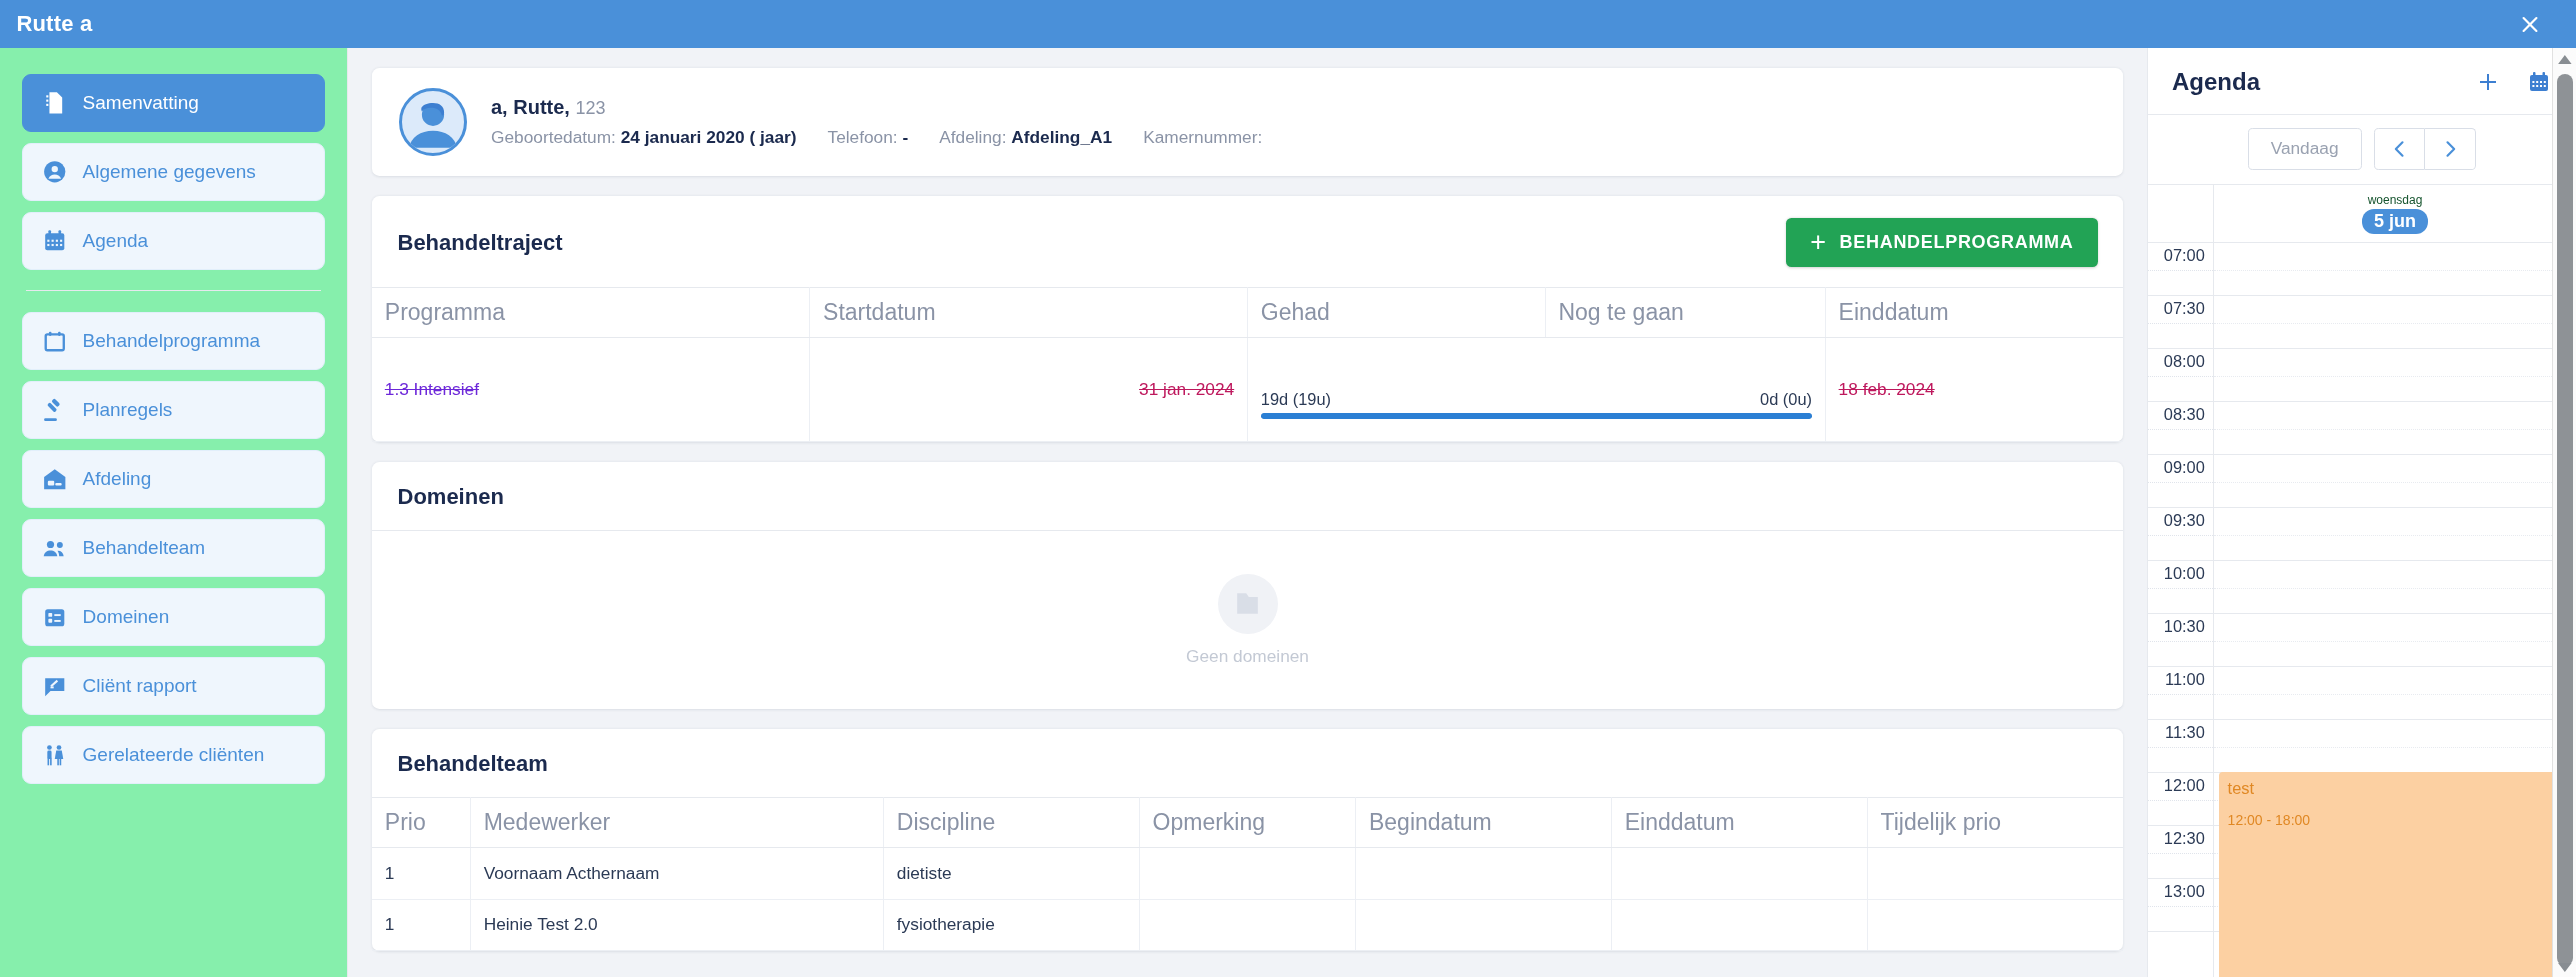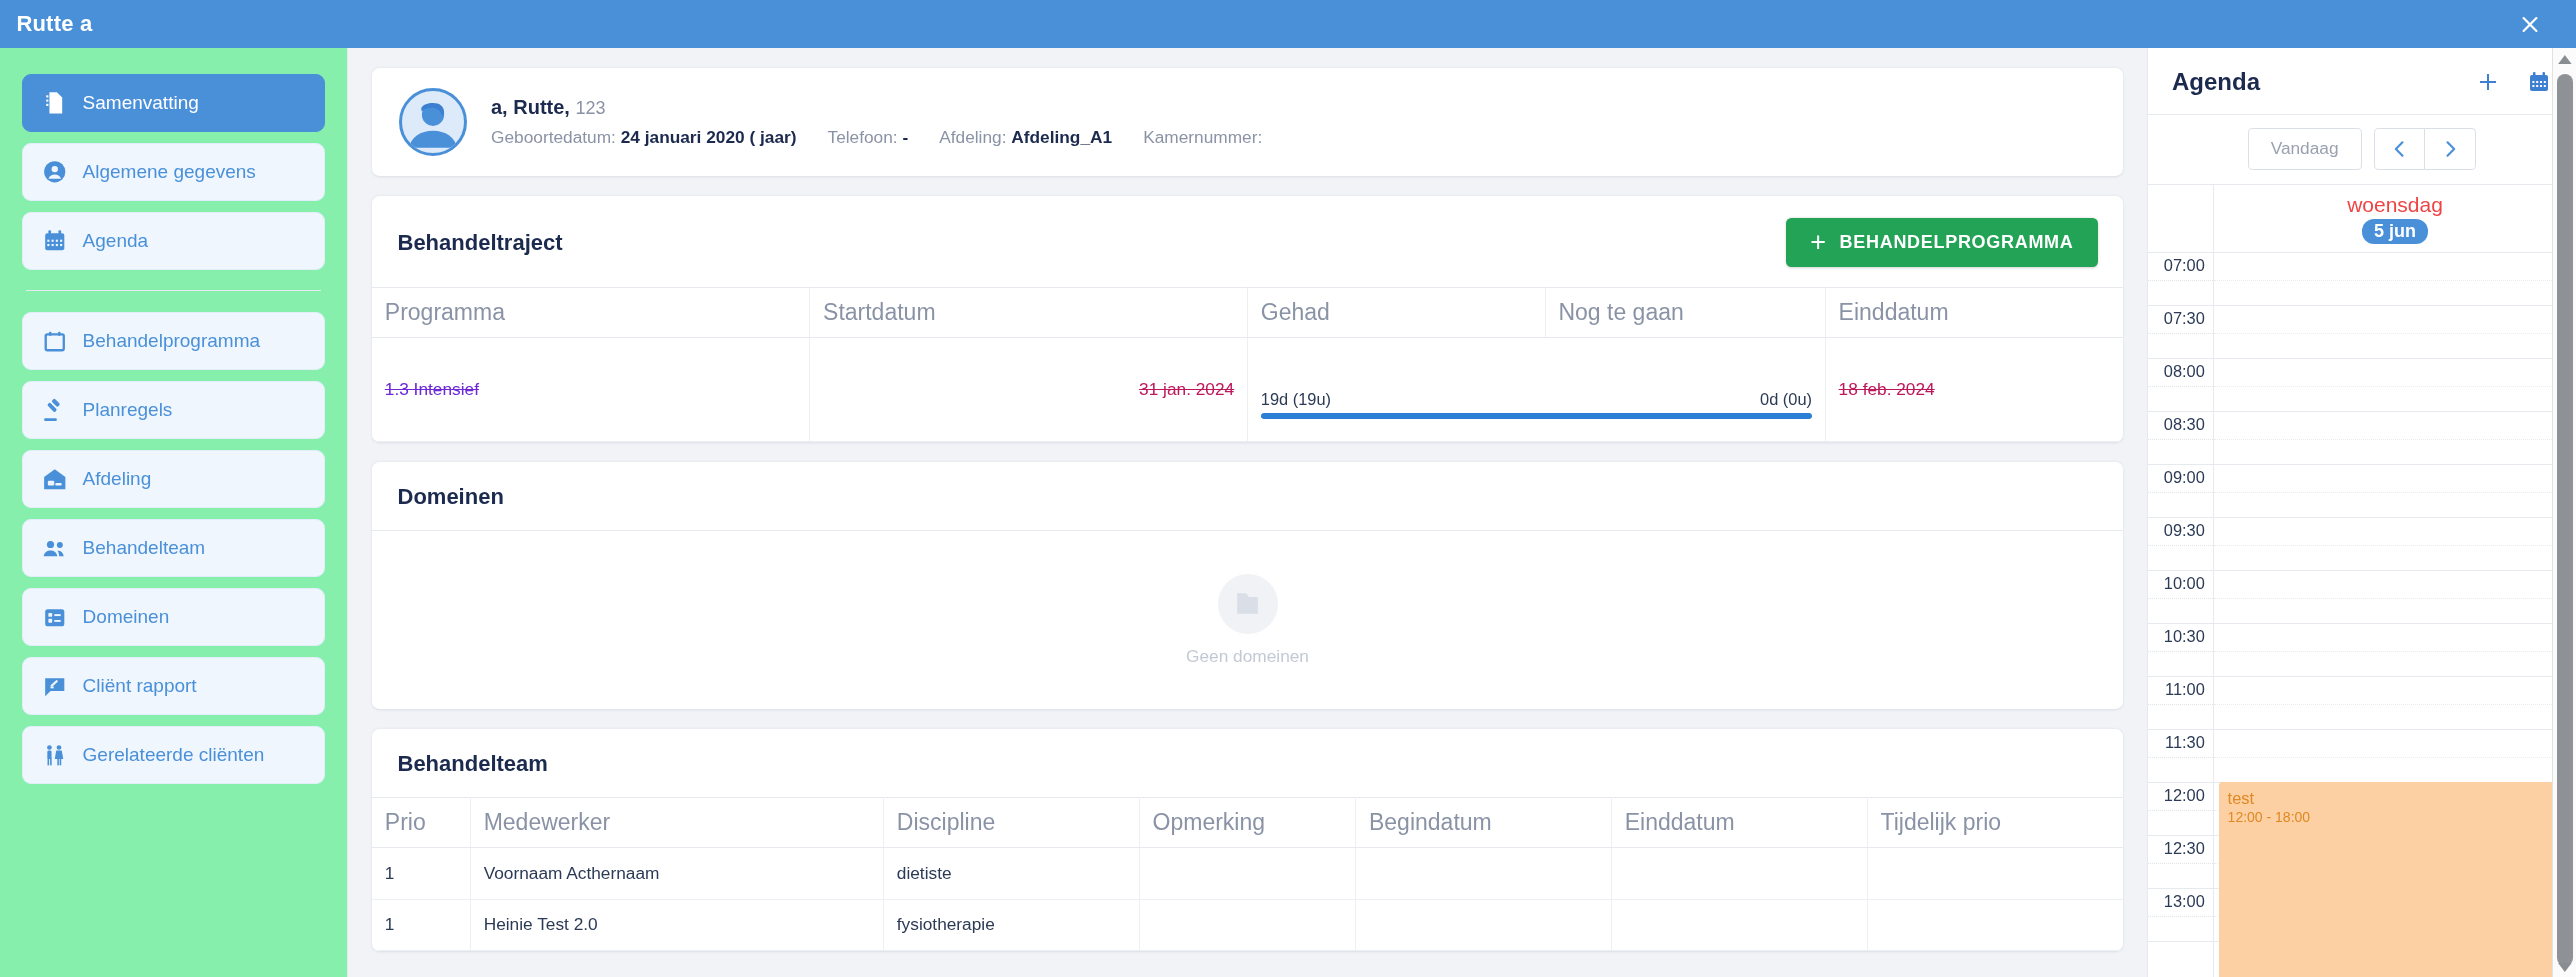--- a/index.html
+++ b/index.html
@@ -229,21 +229,21 @@
     display: flex;
     border-top: 0.9px solid #e6e9ee;
     border-bottom: 0.9px solid #e6e9ee;
   }
   .gutter { width: 66px; flex: 0 0 66px; border-right: 0.9px solid #e6e9ee; }
   .dayhdr {
     flex: 1 1 auto;
     display: flex; flex-direction: column; align-items: center;
     padding: 7.3px 0 8.2px 0; gap: 2.7px;
   }
-  .dayname { font-size: 21px; color: #ef4444; }
+  .dayname { font-size: 12px; color: #14532d; }
   .daynum {
     background: #4a90d9; color: #fff;
     font-size: 18px; font-weight: bold;
     border-radius: 12px; padding: 1.8px 12px;
   }
   .grid-body { position: relative; flex: 1 1 auto; display: flex; overflow: hidden; }
   .time-gutter { width: 66px; flex: 0 0 66px; border-right: 0.9px solid #e6e9ee; }
   .tslot { height: 53px; position: relative; }
   .tslot .tlabel {
     position: absolute; right: 8.2px; top: 2.7px;
@@ -260,21 +260,21 @@
     content: ""; position: absolute; left: 0; right: 0; top: 26.5px;
     border-bottom: 0.9px dotted #e8ebf0;
   }
   .event {
     position: absolute; left: 4.6px; right: 4.6px;
     background: #fcd0a2; border-radius: 3.6px;
     padding: 6.4px 9px;
     color: #e08824; font-size: 15.5px;
     overflow: hidden;
   }
-  .event .ev-title { font-size: 16.4px; margin-bottom: 1px; }
+  .event .ev-title { font-size: 16.4px; margin-bottom: 14px; }
   .event .ev-time { font-size: 14px; }
 
   
   .vscroll {
     position: absolute; right: 0; top: 48px;
     width: 24px; height: 930px;
     background: #fbfbfb; border-left: 0.9px solid #e1e1e1;
   }
   .vscroll .arrow-up, .vscroll .arrow-dn {
     position: absolute; left: 0; width: 24px; height: 22px;

